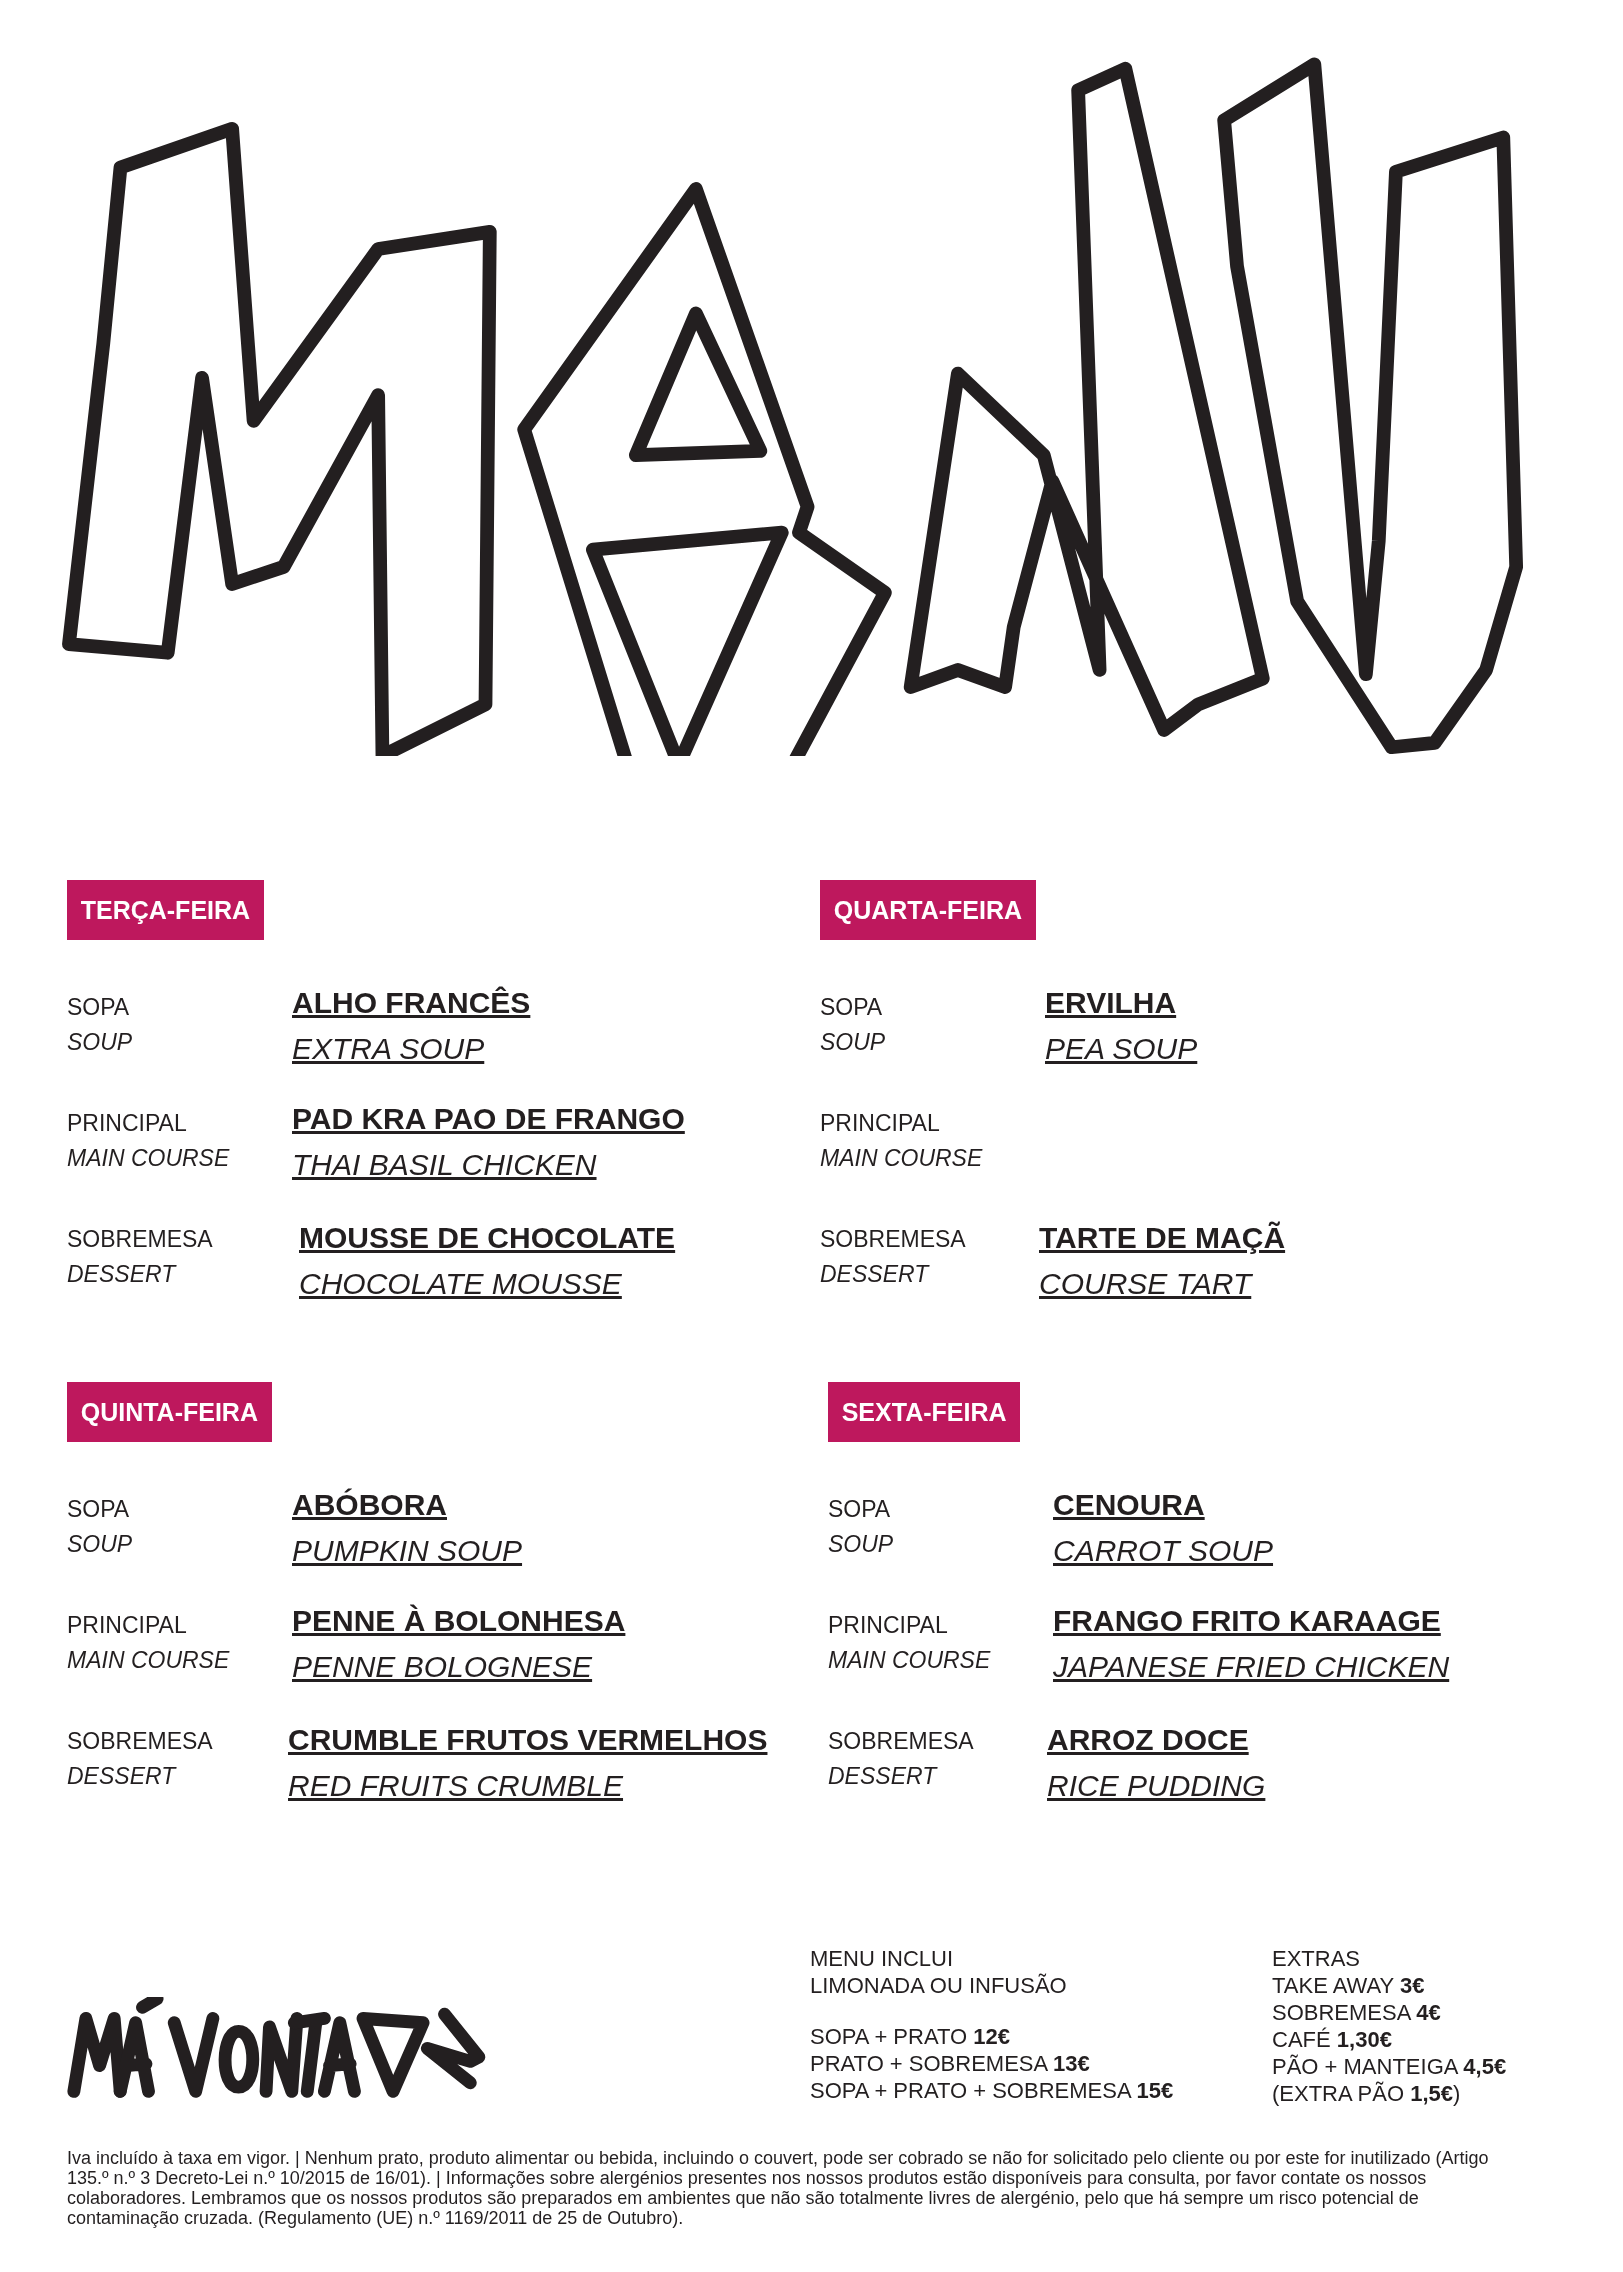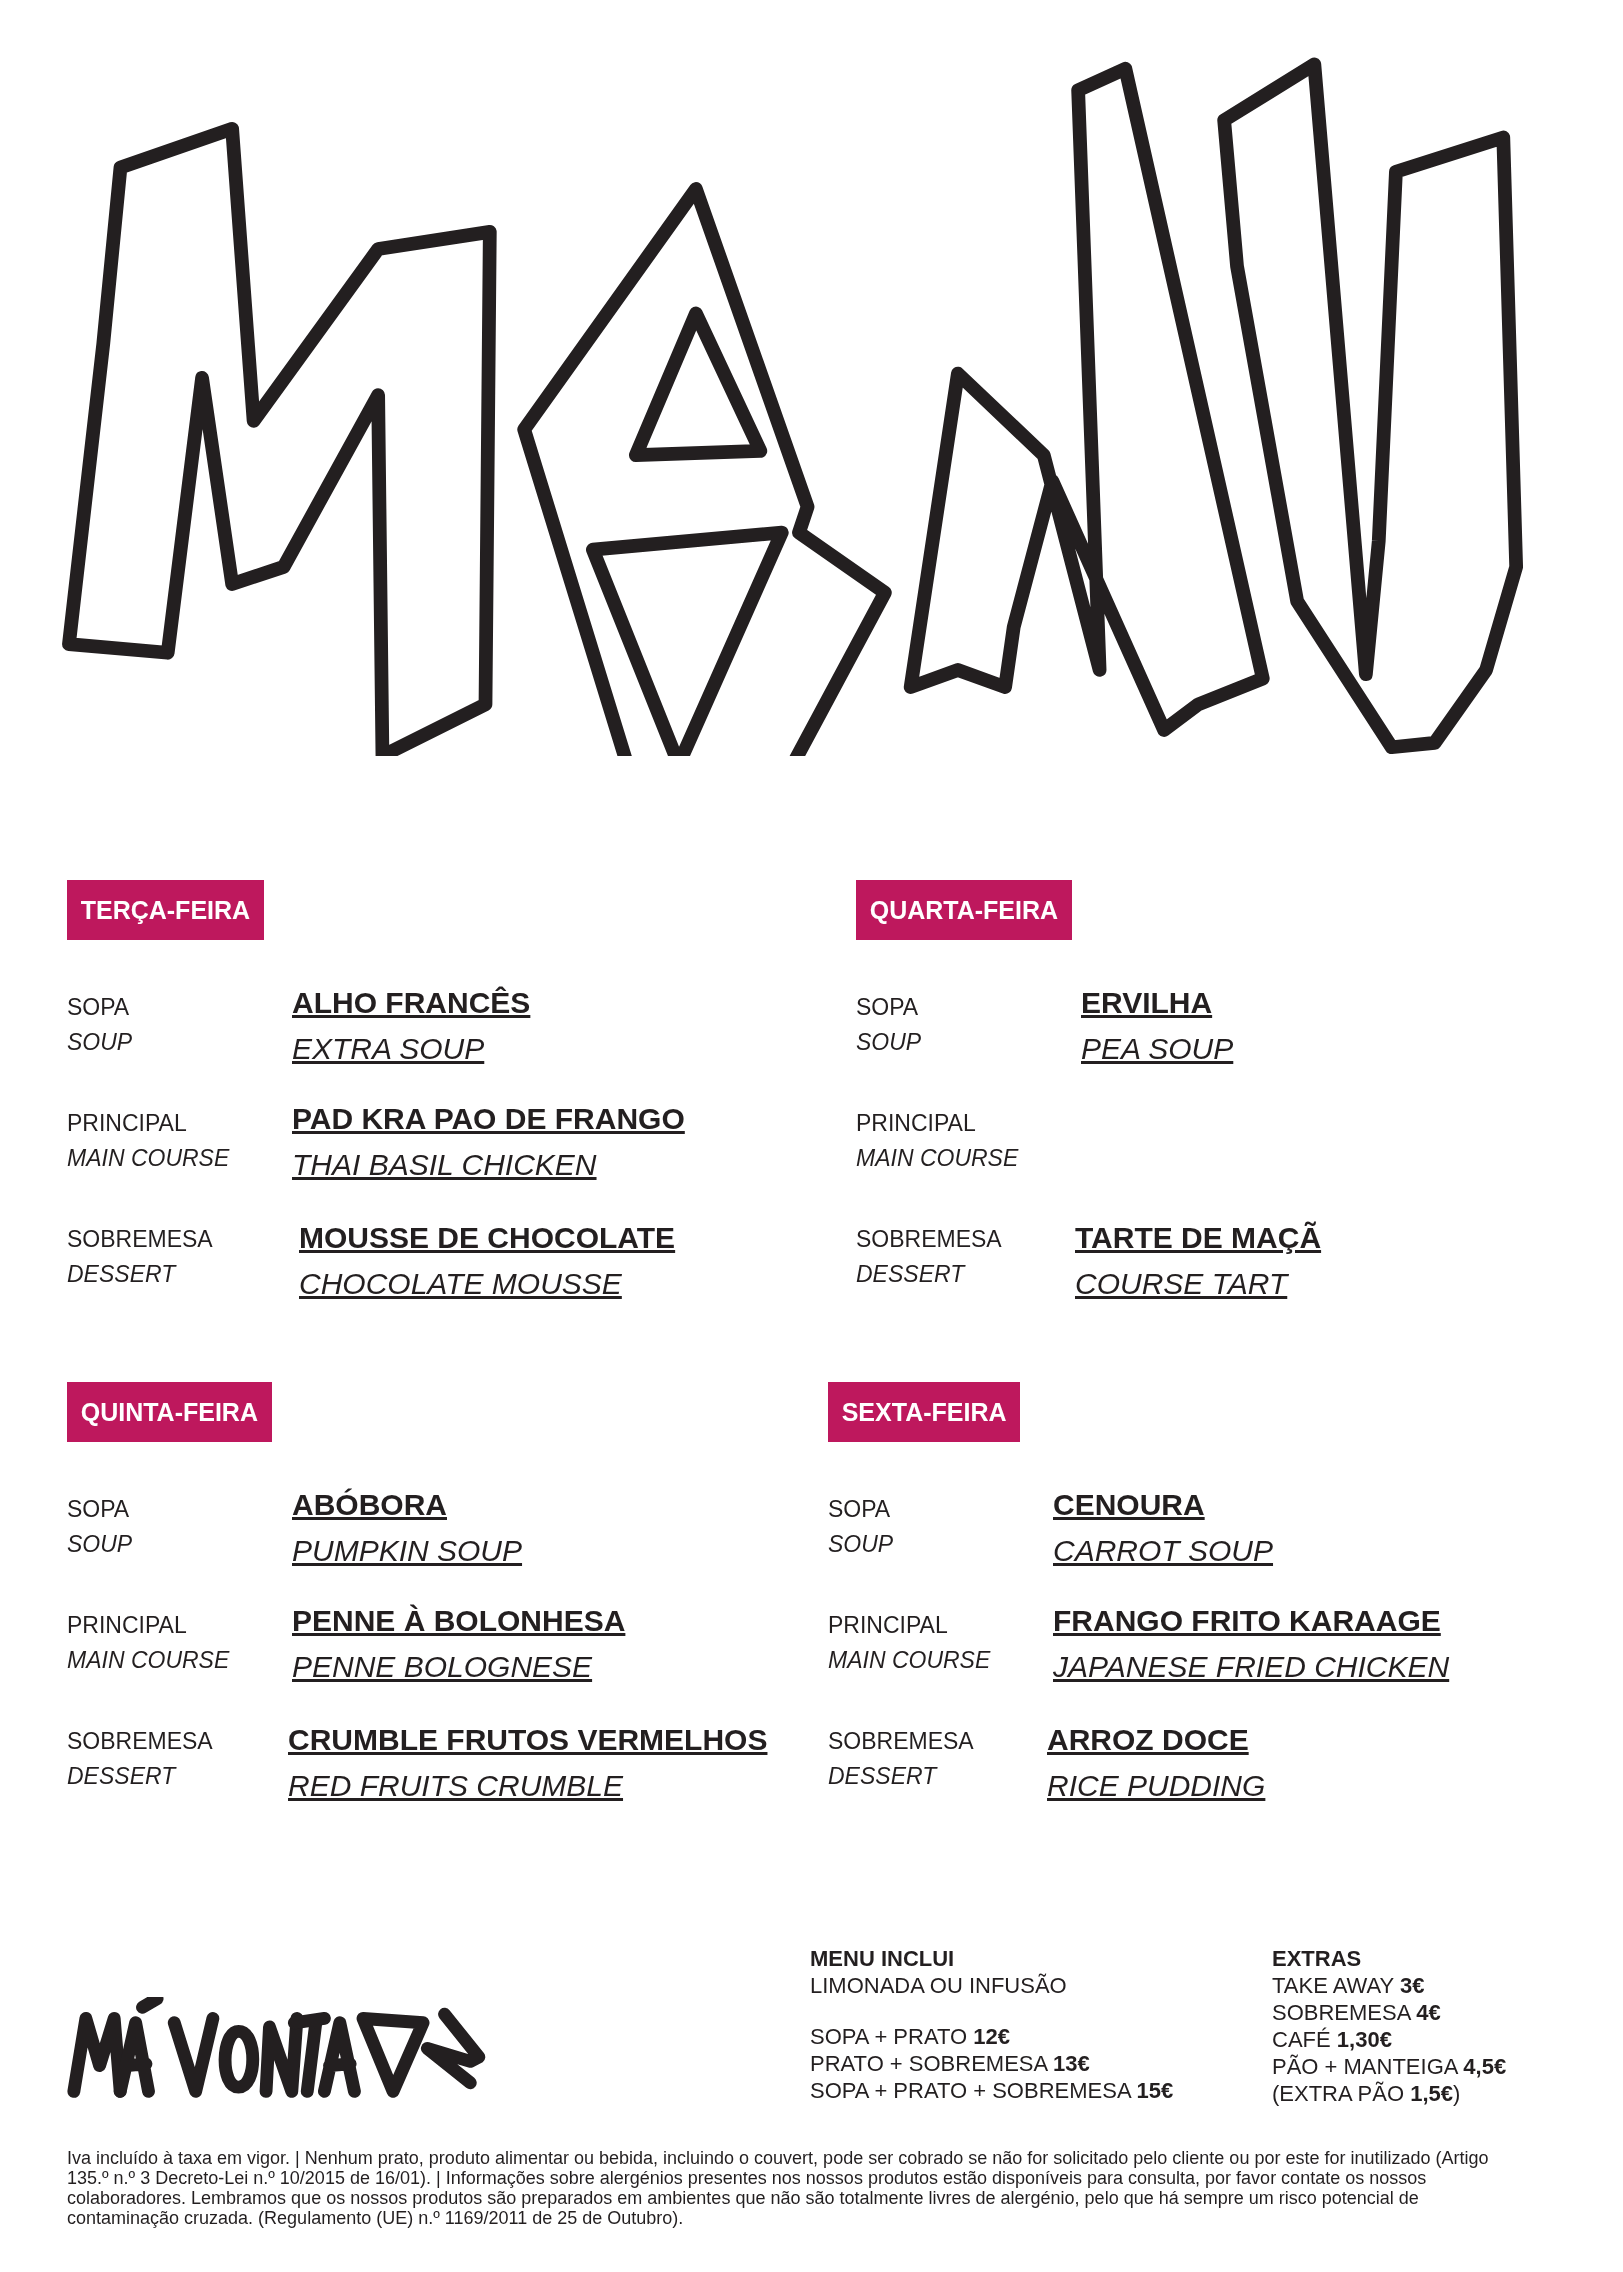--- a/index.html
+++ b/index.html
@@ -8,21 +8,21 @@
   .day{position:absolute;width:721px;}
   .day-badge{display:inline-block;background:#be185d;color:#fff;font-weight:bold;font-size:25px;padding:13.7px 13.7px;letter-spacing:0;line-height:33px;}
   .course{position:relative;height:116px;}
   .course .lbl{position:absolute;left:0;font-size:23px;line-height:35px;}
   .course .lbl .en{font-style:italic;}
   .course .dish{position:absolute;left:225px;text-decoration:underline;}
   .course .dish .pt{font-weight:bold;font-size:30px;line-height:46px;display:block;}
   .course .dish .en{font-style:italic;font-size:30px;line-height:46px;display:block;}
   .logo{position:absolute;left:67px;top:1997px;width:429px;height:103px;}
   .block{position:absolute;font-size:22px;line-height:27px;}
-  .block .hd{font-weight:bold;display:block;}
+  .block .hd{font-weight:normal;display:block;}
   .block .row{display:block;}
   .block b{font-weight:bold;}
   .footer{position:absolute;left:67px;top:2130px;width:1460px;font-size:18px;line-height:20px;}
 </style>
 </head>
 <body>
 
 <svg class="title-art" viewBox="0 0 1800 860" aria-label="MENU">
   <g fill="#fff" stroke="#231f20" stroke-width="16" stroke-linejoin="round" stroke-linecap="round">
 
@@ -58,21 +58,21 @@
   </div>
   <div class="course">
     <div class="lbl"><span>SOBREMESA</span><br><span class="en">DESSERT</span></div>
     <div class="dish" style="top:-6.9px;left:232px">
         <span class="pt">MOUSSE DE CHOCOLATE</span>
         <span class="en">CHOCOLATE MOUSSE</span>
       </div>
   </div>
 </section>
 
-<section class="day" style="left:820px;top:880px;margin-left:36px;">
+<section class="day" style="left:820px;top:880px;">
   <div class="day-badge">QUARTA-FEIRA</div>
   <div style="height:50px"></div>
   <div class="course">
     <div class="lbl"><span>SOPA</span><br><span class="en">SOUP</span></div>
     <div class="dish" style="top:-10.3px">
         <span class="pt">ERVILHA</span>
         <span class="en">PEA SOUP</span>
       </div>
   </div>
   <div class="course">

